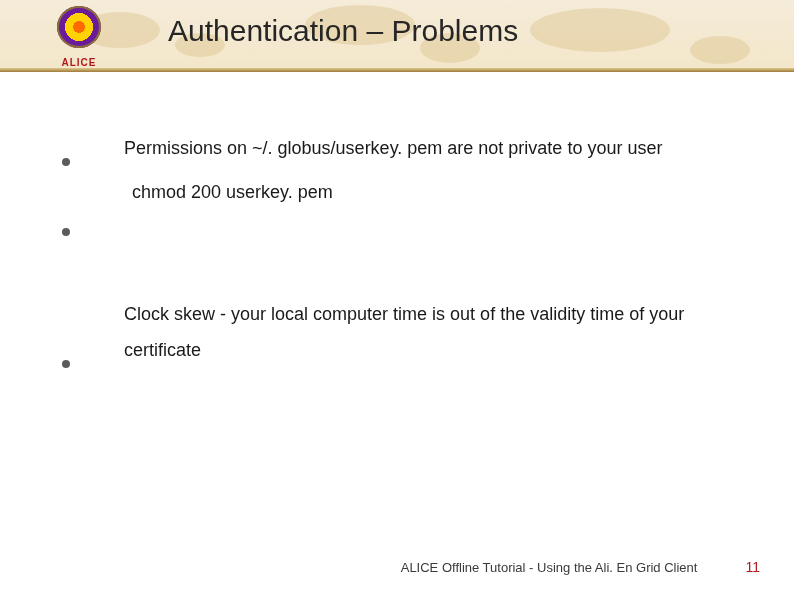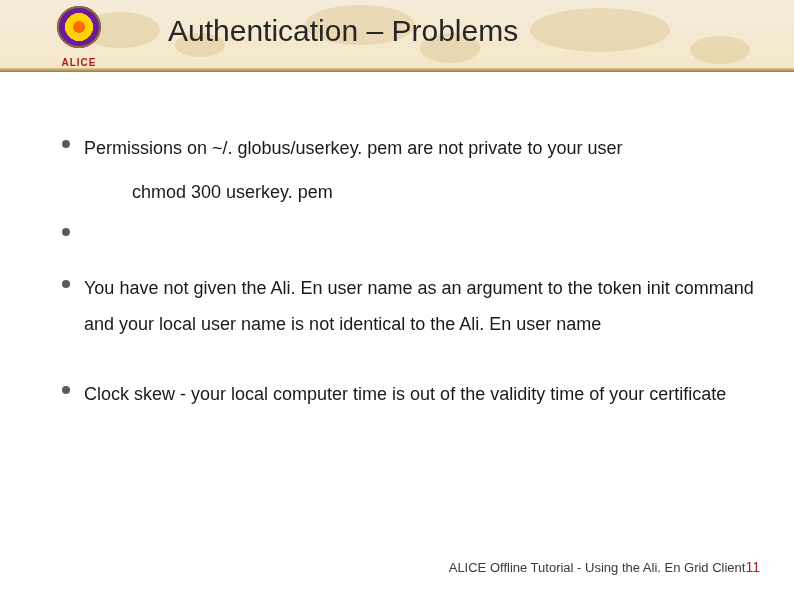--- a/index.html
+++ b/index.html
@@ -56,22 +56,23 @@
     color: #262626;
   }
   .content {
     position: absolute;
     top: 130px;
     left: 62px;
     right: 40px;
   }
   .bullet-row {
     display: flex;
-    align-items: flex-start;
+    align-items: flex-end;
     margin-bottom: 8px;
+    gap: 40px;
   }
   .bullet {
     width: 8px; height: 8px;
     background: #5b5b5b;
     border-radius: 50%;
     margin-top: 10px;
     margin-right: 14px;
     flex-shrink: 0;
   }
   .bullet-text {
@@ -86,20 +87,21 @@
     margin-left: 70px;
     margin-bottom: 8px;
   }
   .gap-large { height: 26px; }
   .footer {
     position: absolute;
     bottom: 20px;
     right: 34px;
     display: flex;
     align-items: baseline;
+    gap: 48px;
   }
   .footer-text {
     font-size: 13px;
     color: #3a3a3a;
   }
   .page-num {
     font-size: 14px;
     color: #b11a1a;
   }
 </style>
@@ -125,33 +127,29 @@
     </div>
     <div class="title">Authentication – Problems</div>
   </div>
 
   <div class="content">
 
     <div class="bullet-row">
       <div class="bullet"></div>
       <div class="bullet-text">Permissions on ~/. globus/userkey. pem  are not private to your user</div>
     </div>
-    <div class="sub-text">chmod 300 userkey. pem</div>
+    <div class="sub-text">chmod 200 userkey. pem</div>
 
     <div class="bullet-row">
       <div class="bullet"></div>
     </div>
 
 
     <div class="gap-large"></div>
 
-    <div class="bullet-row">
-      <div class="bullet"></div>
-      <div class="bullet-text">You have not given the Ali. En user name as an argument to the token init command and your local user name is not identical to the Ali. En user name</div>
-    </div>
 
     <div class="gap-large"></div>
 
     <div class="bullet-row">
       <div class="bullet"></div>
       <div class="bullet-text">Clock skew - your local computer time is out of the validity time of your certificate</div>
     </div>
 
   </div>
 

